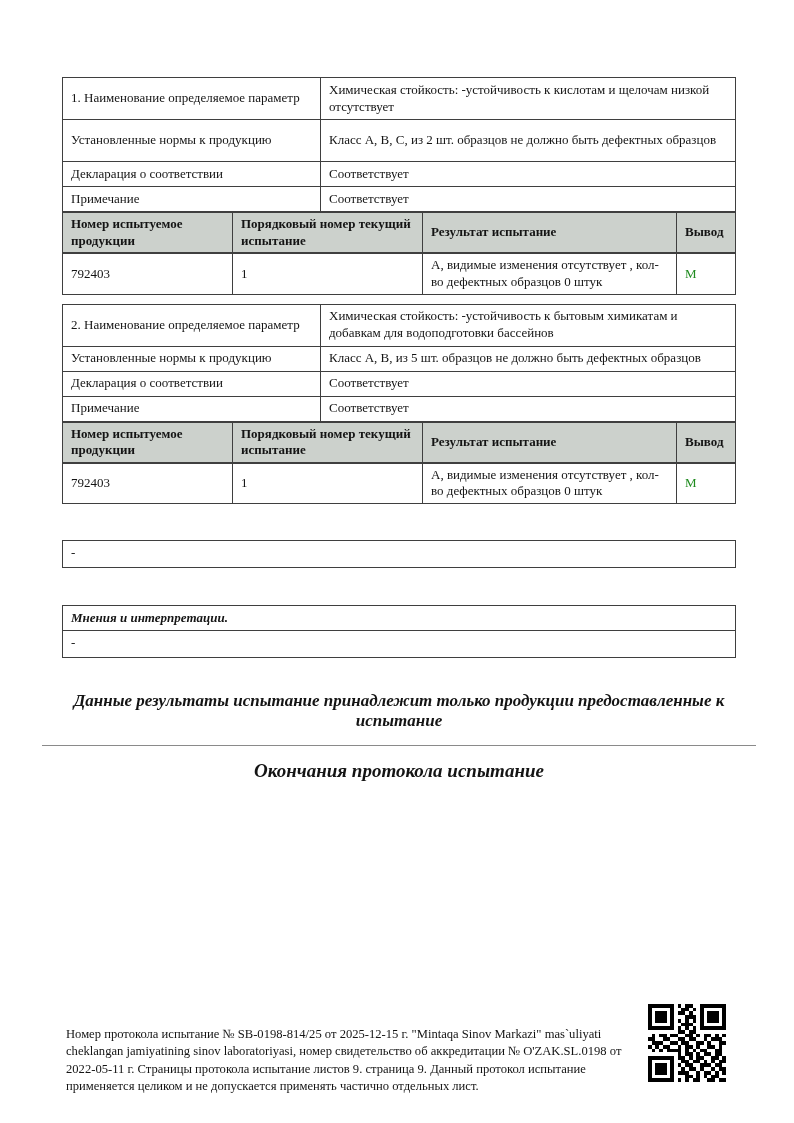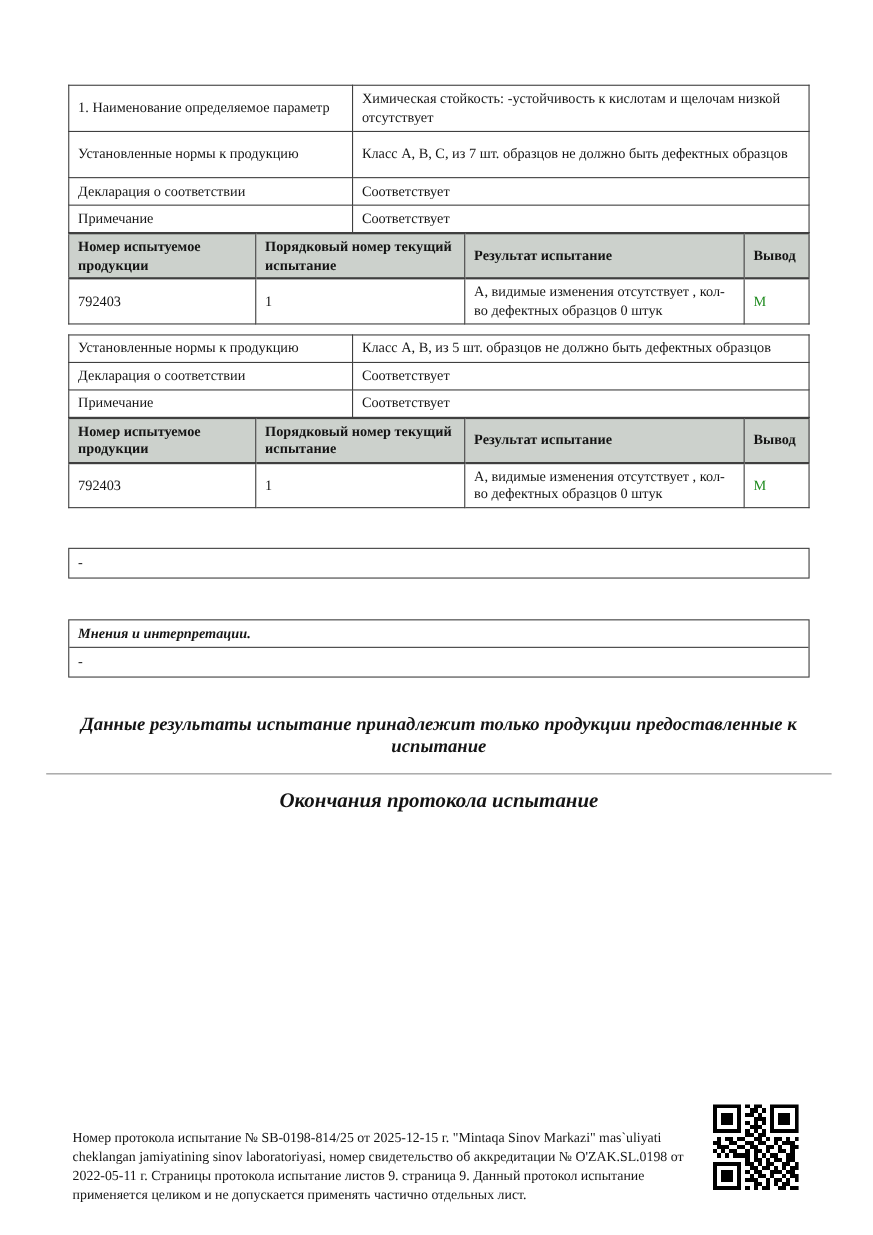--- a/index.html
+++ b/index.html
@@ -51,21 +51,21 @@
             <col style="width:258px">
             <col>
           </colgroup>
         <tbody>
             <tr class="h2">
           <td>1. Наименование определяемое параметр</td>
           <td>Химическая стойкость: -устойчивость к кислотам и щелочам низкой отсутствует</td>
         </tr>
         <tr class="h2">
           <td>Установленные нормы к продукцию</td>
-          <td>Класс А, В, С, из 7 шт. образцов не должно быть дефектных образцов</td>
+          <td>Класс А, В, С, из 2 шт. образцов не должно быть дефектных образцов</td>
         </tr>
         <tr class="h1">
           <td>Декларация о соответствии</td>
           <td>Соответствует</td>
         </tr>
         <tr class="h1">
           <td>Примечание</td>
           <td>Соответствует</td>
         </tr>
       </tbody>
@@ -94,20 +94,24 @@
         </table>
     </div>
 
     <div class="block block2">
       <table>
         <colgroup>
             <col style="width:258px">
             <col>
           </colgroup>
         <tbody>
+            <tr class="h2">
+          <td>2. Наименование определяемое параметр</td>
+          <td>Химическая стойкость: -устойчивость к бытовым химикатам и добавкам для водоподготовки бассейнов</td>
+        </tr>
         <tr class="h1">
           <td>Установленные нормы к продукцию</td>
           <td>Класс А, В, из 5 шт. образцов не должно быть дефектных образцов</td>
         </tr>
         <tr class="h1">
           <td>Декларация о соответствии</td>
           <td>Соответствует</td>
         </tr>
         <tr class="h1">
           <td>Примечание</td>

